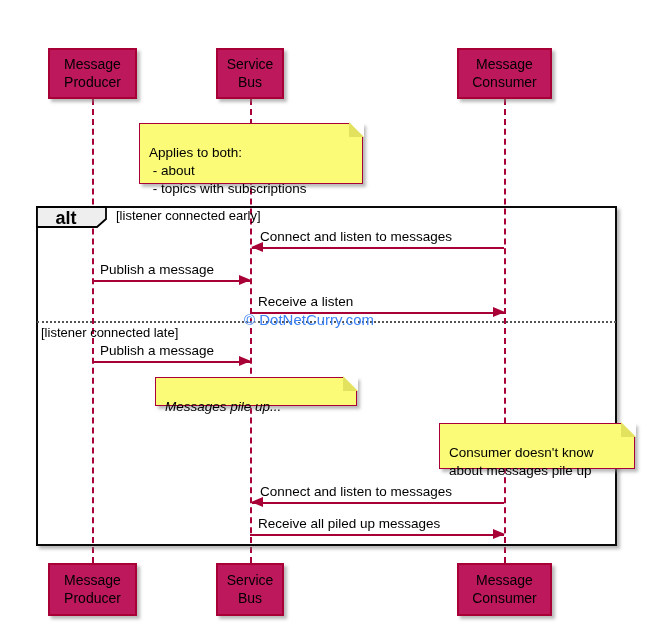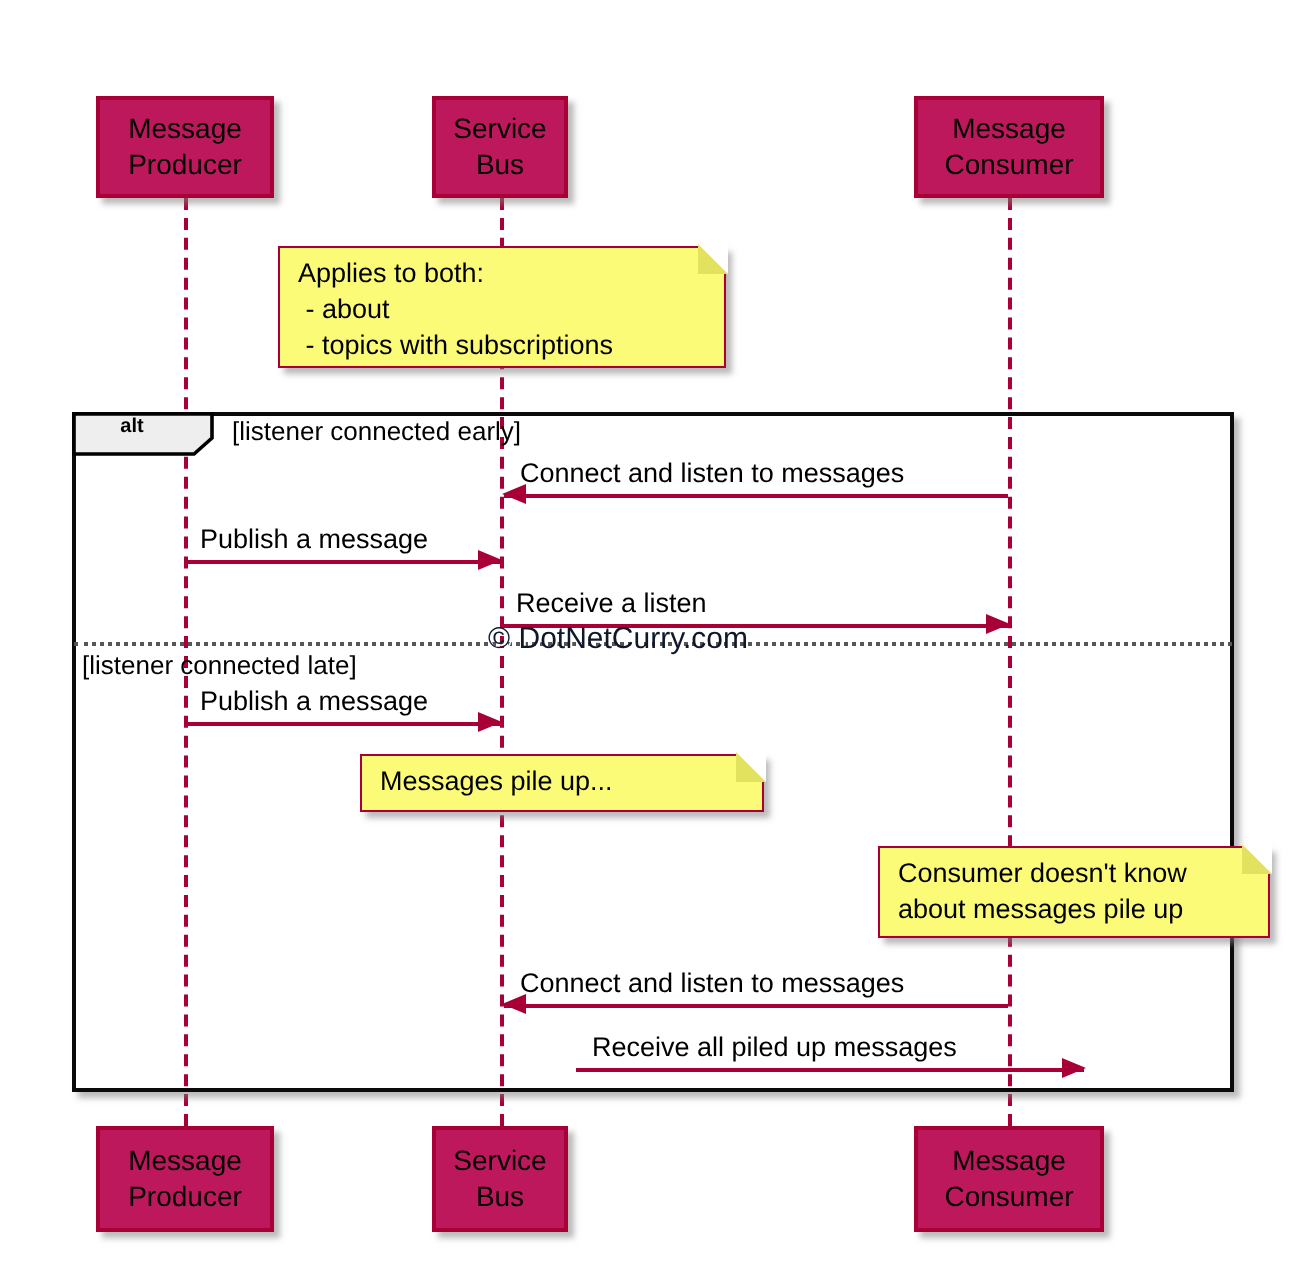--- a/index.html
+++ b/index.html
@@ -21,50 +21,50 @@
   }
   
   .lifeline {
     position:absolute; top:99px; height:464px; width:0;
     border-left:2px dashed #a80036;
   }
   
   .note {
     position:absolute; background:#fbfb77; border:1.8px solid #a80036;
     box-shadow:3px 3px 3px rgba(130,130,130,0.55);
-    font-size:13.5px; line-height:18px; padding:4px 10px 4px 9px;
+    font-size:13.5px; line-height:18px; padding:20px 10px 4px 9px;
     box-sizing:border-box; z-index:5;
   }
   .note .line { white-space:pre; }
   .fold {
     position:absolute; top:-1.8px; right:-1.8px; width:0; height:0;
     border-style:solid; border-width:0 15px 15px 0;
     border-color:#ffffff #ffffff #e2e25e #e2e25e;
   }
   
   .frame {
     position:absolute; left:36px; top:206px; width:581px; height:340px;
     border:2px solid #0a0a0a; box-sizing:border-box;
     box-shadow:3px 3px 3px rgba(130,130,130,0.55); z-index:2;
   }
   .alt-badge { position:absolute; left:36px; top:206px; width:72px; height:22px; z-index:4; }
   .alt-badge .op {
     position:absolute; left:0; top:2px; width:60px; text-align:center;
-    font-size:10px; font-weight:bold;
+    font-size:18px; font-weight:bold;
   }
   .guard {
     position:absolute; font-size:13px; font-weight:normal; white-space:nowrap; z-index:4;text-align:right;
   }
   .divider {
     position:absolute; left:37px; top:321px; width:579px; height:0;
     border-top:2px dotted #555; z-index:3;
   }
   .watermark {
     position:absolute; left:229px; top:311px; width:160px; text-align:center;
-    font-size:15px; color:#0f172a; text-shadow:1px 1px 0 #ffffff; z-index:4;
+    font-size:15px; color:#3b82f6; text-shadow:1px 1px 0 #ffffff; z-index:4;
     white-space:nowrap;
   }
   
   .msg { position:absolute; z-index:4; }
   .msg .lbl { font-size:13.5px; white-space:nowrap; padding:0 8px; margin-bottom:3px; }
   .msg.to-left .lbl { text-align:left; }
   .msg.to-right .lbl { text-align:left; }
   .msg .line { position:relative; height:0; border-top:2px solid #a80036; }
   .head { position:absolute; width:0; height:0; top:-7px; }
   .head.right { right:-1px; border-top:5.5px solid transparent; border-bottom:5.5px solid transparent; border-left:12px solid #a80036; }
@@ -129,38 +129,38 @@
   <div class="watermark">© DotNetCurry.com</div>
   <div class="guard" style="left:41px; top:325px;">[listener connected late]</div>
 
   <div class="msg to-right" style="left:92px; top:343px; width:158px;">
     <div class="lbl">Publish a message</div>
     <div class="line">
       <span class="head right"></span>
     </div>
   </div>
 
-  <div class="note" style="left:180px; top:377px; width:202px; height:29px;">
+  <div class="note" style="left:155px; top:377px; width:202px; height:29px;font-style:italic;">
     <div class="fold"></div>
     <div class="line">Messages pile up...</div>
   </div>
 
   <div class="note" style="left:407px; top:423px; width:196px; height:46px;margin-left:32px;">
     <div class="fold"></div>
     <div class="line">Consumer doesn't know</div>
     <div class="line">about messages pile up</div>
   </div>
 
   <div class="msg to-left" style="left:252px; top:484px; width:252px;">
     <div class="lbl">Connect and listen to messages</div>
     <div class="line">
       <span class="head left"></span>
     </div>
   </div>
-  <div class="msg to-right" style="left:250px; top:516px; width:254px;margin-left:38px;">
+  <div class="msg to-right" style="left:250px; top:516px; width:254px;">
     <div class="lbl">Receive all piled up messages</div>
     <div class="line">
       <span class="head right"></span>
     </div>
   </div>
 
   <div class="pbox" style="left:48px; top:563px; width:89px; height:53px; z-index:3;">
     <span>Message Producer</span>
   </div>
   <div class="pbox" style="left:216px; top:563px; width:68px; height:53px; z-index:3;">

